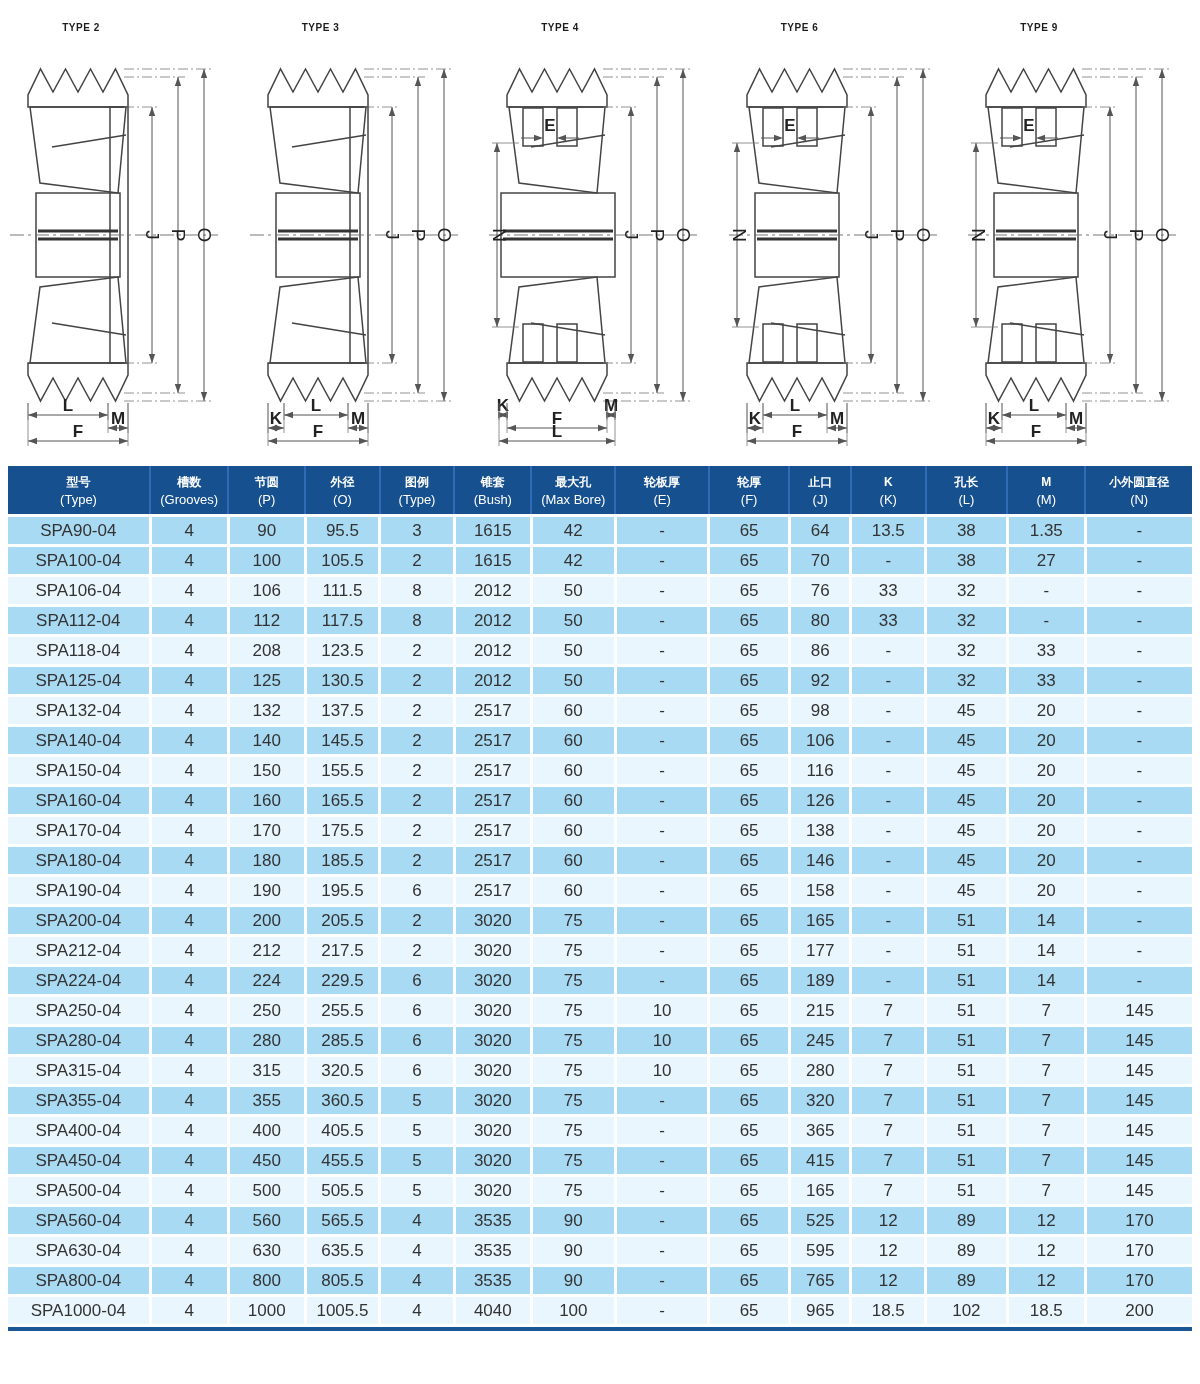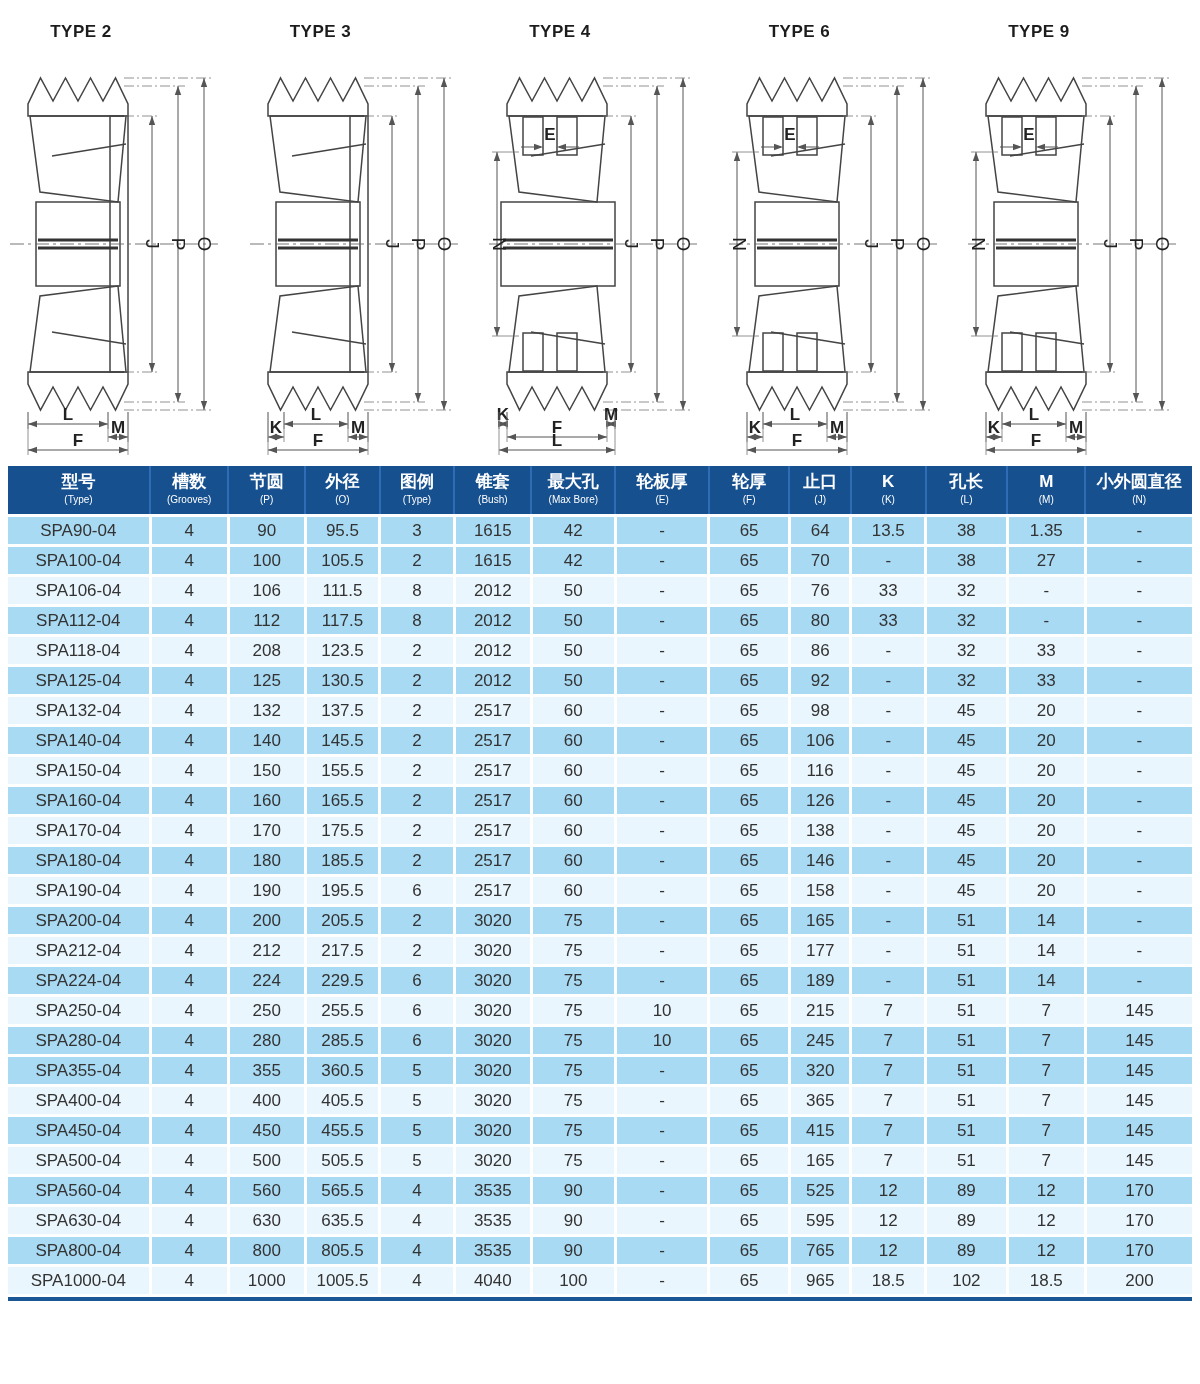--- a/index.html
+++ b/index.html
@@ -10,34 +10,34 @@
     --text-dark:#333333;
     --line:#444444;
   }
   html,body{margin:0;padding:0;background:#ffffff;}
   body{font-family:"Liberation Sans","DejaVu Sans",sans-serif;}
   .page{width:1200px;height:1384px;background:#fff;overflow:hidden;position:relative;}
 
   
   .diagrams{display:flex;justify-content:space-between;padding:6px 2px 0 2px;height:460px;box-sizing:border-box;}
   .diagram{width:238px;position:relative;}
-  .diagram-title{font-size:17px;font-weight:bold;color:#1c1c1c;letter-spacing:.5px;text-align:center;padding:16px 80px 2px 0;}
+  .diagram-title{font-size:10px;font-weight:bold;color:#1c1c1c;letter-spacing:.5px;text-align:center;padding:16px 80px 2px 0;}
   .pulley-svg{display:block;margin:0 auto;}
 
   
   table.spec-table{width:1184px;margin:6px auto 0 auto;border-collapse:collapse;table-layout:fixed;}
   table.spec-table th{
     background:var(--header-bg);color:#fff;text-align:center;vertical-align:middle;
     border-left:2px solid var(--header-div);border-right:2px solid var(--header-div);
     border-bottom:3px solid #fff;padding:6px 0 7px 0;
   }
   table.spec-table th:first-child{border-left:none;}
   table.spec-table th:last-child{border-right:none;}
-  .th-zh{font-size:17px;font-weight:bold;line-height:20px;}
-  .th-en{font-size:10px;font-weight:normal;line-height:15px;}
+  .th-zh{font-size:12px;font-weight:bold;line-height:20px;}
+  .th-en{font-size:13px;font-weight:normal;line-height:15px;}
   table.spec-table td{
     text-align:center;vertical-align:middle;color:var(--text-dark);
     font-size:17px;height:27px;border:3px solid #fff;border-width:0 3px 3px 0;
     padding:0;white-space:nowrap;overflow:hidden;
   }
   table.spec-table td:last-child{border-right:none;}
   tr.row-blue td{background:var(--row-blue);}
   tr.row-pale td{background:var(--row-pale);}
   .bottom-strip{width:1184px;height:4px;margin:0 auto;background:#1B5795;}
 
@@ -764,20 +764,36 @@
           <td>3020</td>
           <td>75</td>
           <td>10</td>
           <td>65</td>
           <td>245</td>
           <td>7</td>
           <td>51</td>
           <td>7</td>
           <td>145</td>
         </tr>
+        <tr class="row-pale">
+          <td>SPA315-04</td>
+          <td>4</td>
+          <td>315</td>
+          <td>320.5</td>
+          <td>6</td>
+          <td>3020</td>
+          <td>75</td>
+          <td>10</td>
+          <td>65</td>
+          <td>280</td>
+          <td>7</td>
+          <td>51</td>
+          <td>7</td>
+          <td>145</td>
+        </tr>
         <tr class="row-blue">
           <td>SPA355-04</td>
           <td>4</td>
           <td>355</td>
           <td>360.5</td>
           <td>5</td>
           <td>3020</td>
           <td>75</td>
           <td>-</td>
           <td>65</td>

